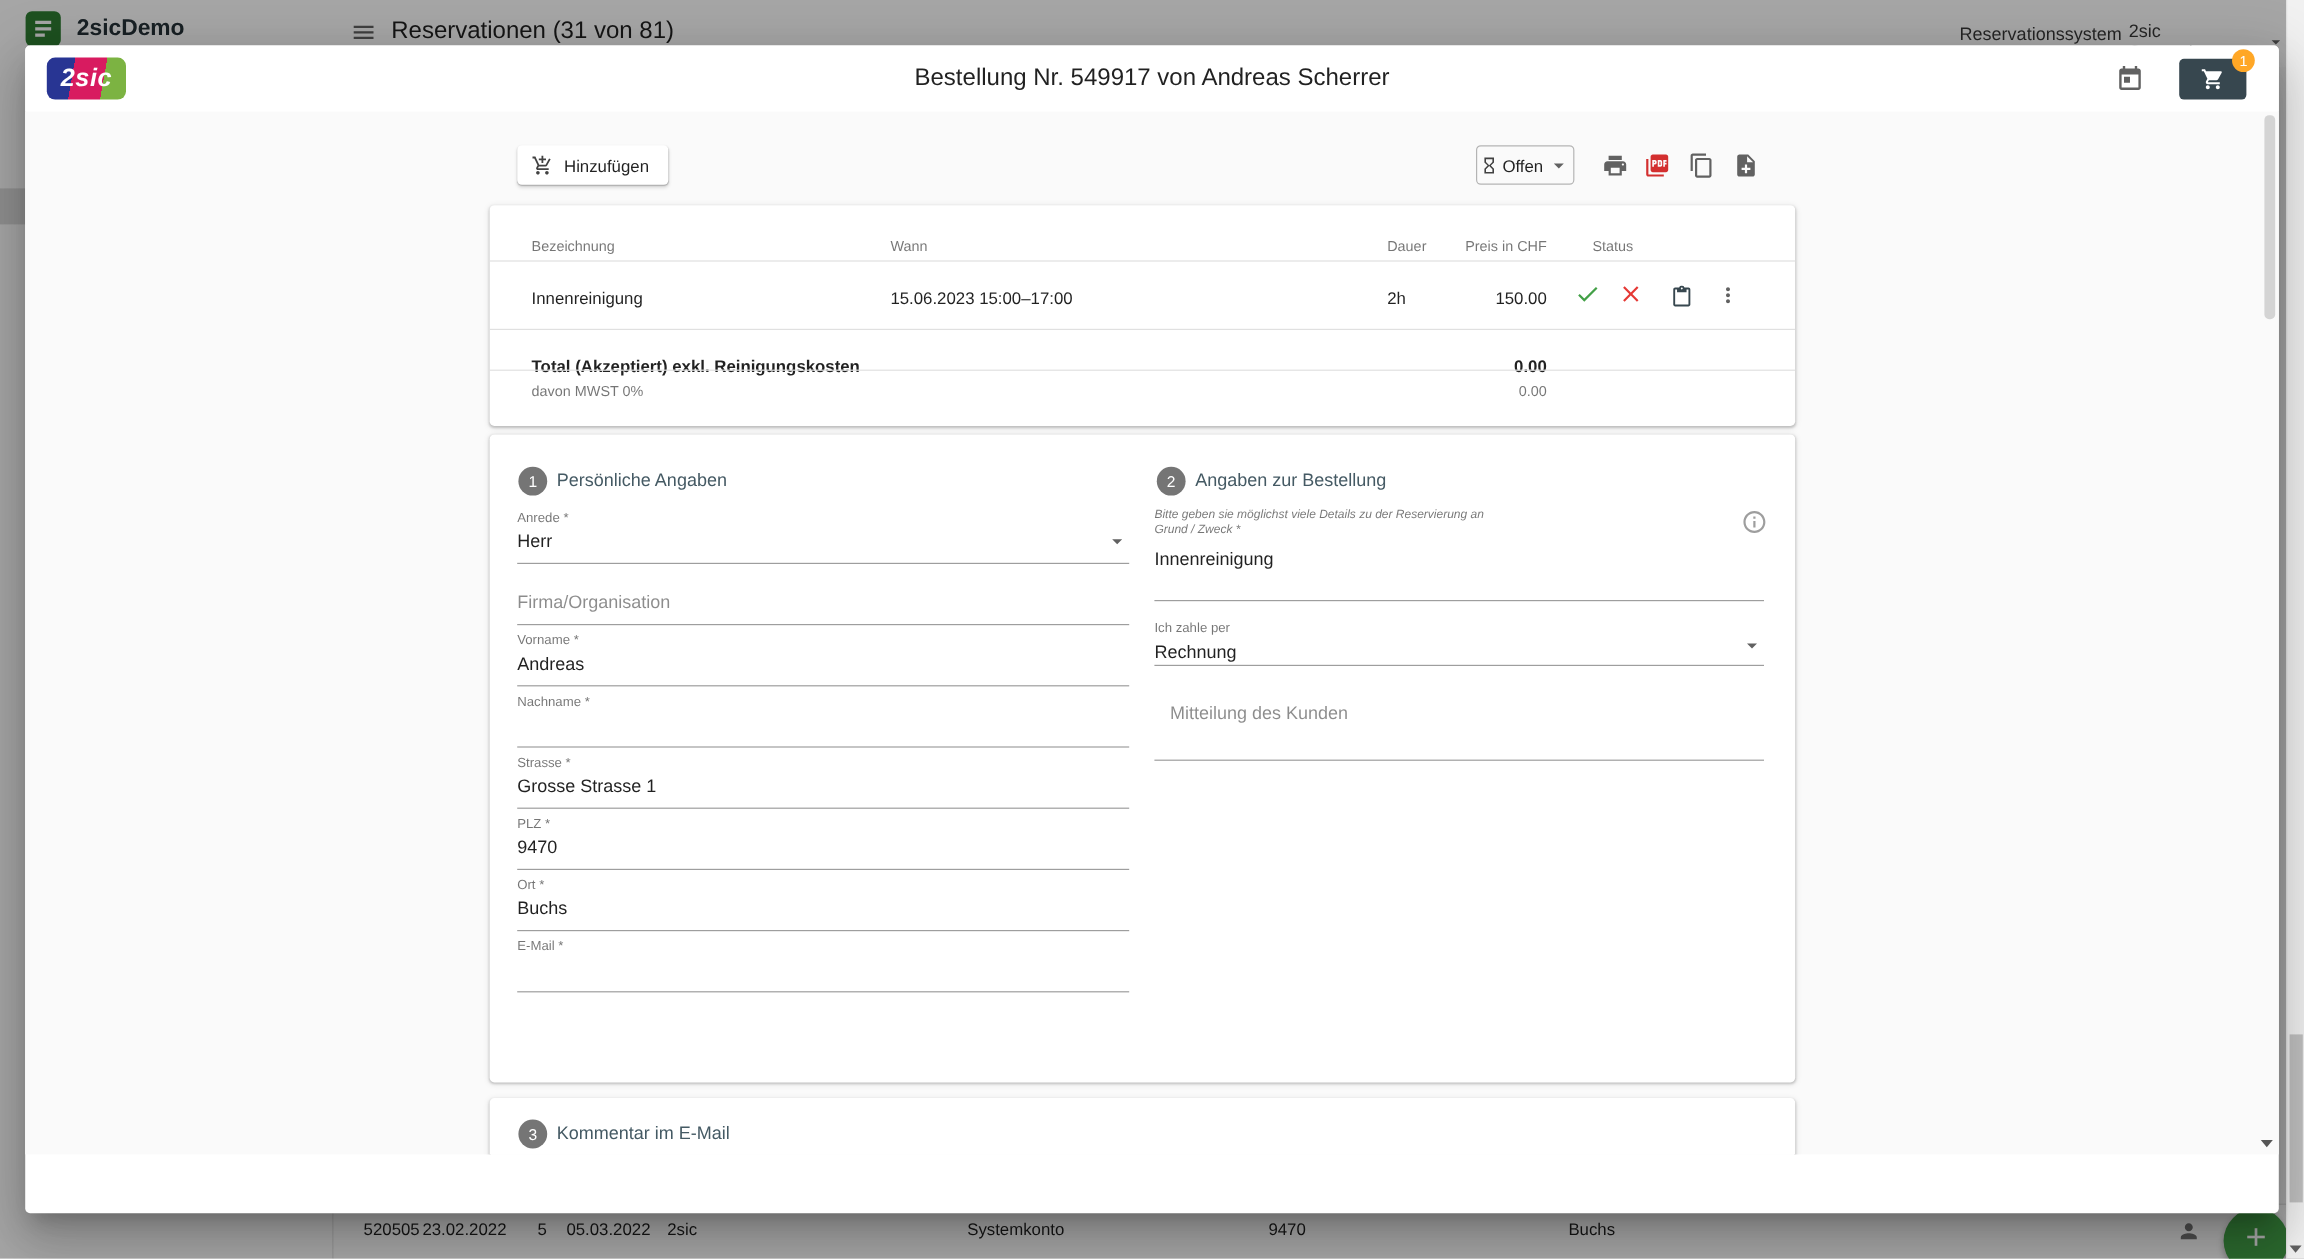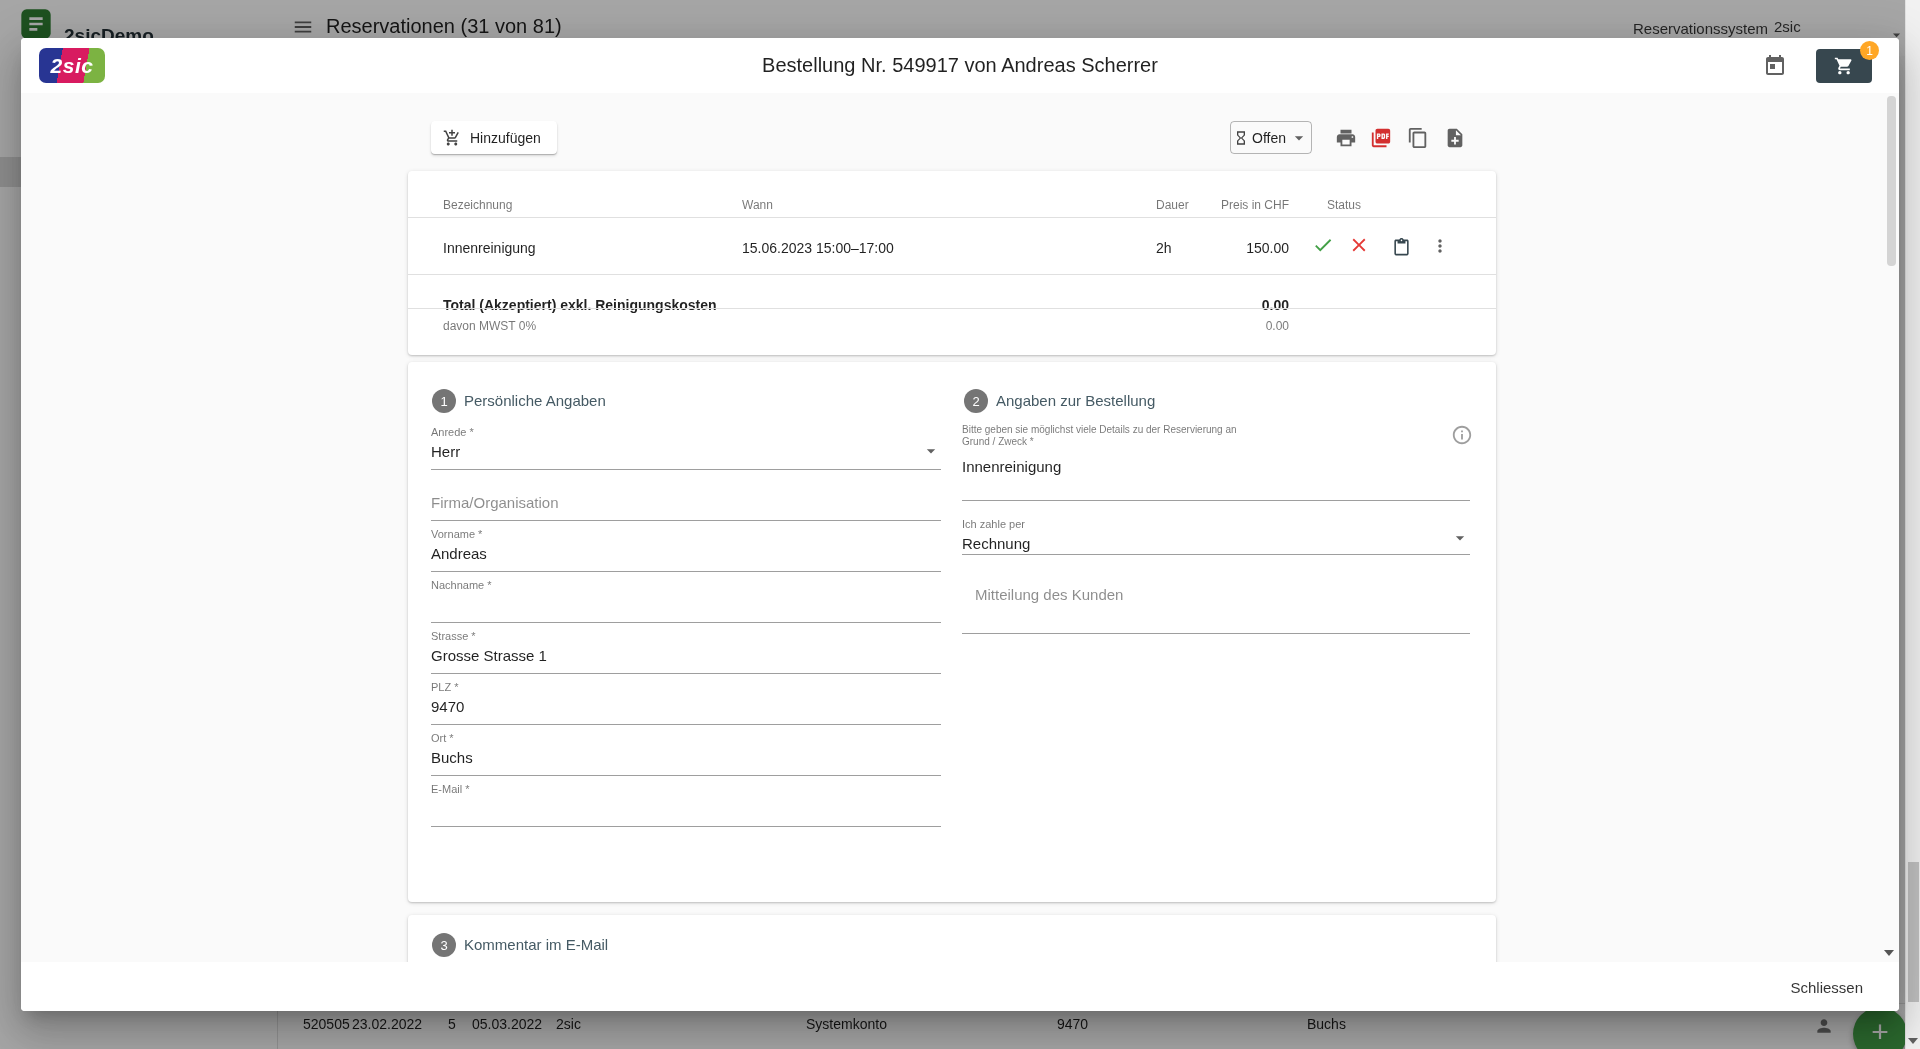--- a/index.html
+++ b/index.html
@@ -4,21 +4,21 @@
 <style>
 *{margin:0;padding:0;box-sizing:border-box;}
 html,body{width:1920px;height:1049px;overflow:hidden;}
 body{position:relative;font-family:"Liberation Sans",sans-serif;background:#fafafa;}
 svg{display:block;}
 
 
 .page{position:absolute;inset:0;}
 .topbar{position:absolute;top:0;left:0;right:15px;height:56px;background:#fff;}
 .app-icon{position:absolute;left:20px;top:8px;}
-.app-name{position:absolute;left:64px;top:25px;font-size:19px;font-weight:bold;color:#263238;}
+.app-name{position:absolute;left:64px;top:13px;font-size:19px;font-weight:bold;color:#263238;}
 .menu-btn{position:absolute;left:292px;top:16px;cursor:pointer;}
 .pg-title{position:absolute;left:326px;top:15px;font-size:20px;color:rgba(0,0,0,.87);white-space:nowrap;}
 .sys-label{position:absolute;left:1633px;top:20px;font-size:15px;color:rgba(0,0,0,.78);}
 .acct{position:absolute;left:1774px;top:18px;font-size:15px;color:rgba(0,0,0,.78);display:flex;align-items:center;gap:2px;cursor:pointer;}
 .sidebar{position:absolute;left:0;top:56px;bottom:0;width:278px;background:#fff;border-right:1px solid #e0e0e0;}
 .side-sel{position:absolute;left:0;top:101px;width:100%;height:30px;background:#dcdcdc;cursor:pointer;}
 .bgrow{position:absolute;left:278px;right:15px;top:1003px;height:46px;background:#fff;border-top:1px solid #e0e0e0;font-size:14px;color:rgba(0,0,0,.87);cursor:pointer;}
 .bgrow>span{position:absolute;top:12px;white-space:nowrap;}
 .row-person{position:absolute;top:9px;}
 .fab{position:absolute;left:1853px;top:1007px;width:54px;height:54px;border-radius:50%;background:#43a047;color:#fff;font-size:30px;line-height:50px;text-align:center;box-shadow:0 3px 6px rgba(0,0,0,.3);cursor:pointer;}
@@ -56,21 +56,21 @@
 .fcard{top:269px;height:540px;}
 .c3card{top:822px;height:130px;}
 .sec-badge{position:absolute;width:24px;height:24px;border-radius:50%;background:#757575;color:#fff;font-size:13px;display:flex;align-items:center;justify-content:center;}
 .sec-title{position:absolute;font-size:15px;color:#455a64;}
 .field{position:absolute;left:23px;width:510px;height:44px;cursor:text;}
 .f-label{font-size:11px;color:rgba(0,0,0,.54);height:13px;}
 .f-value{font-size:15px;color:rgba(0,0,0,.87);margin-top:4px;white-space:nowrap;}
 .f-ph{font-size:15px;color:rgba(0,0,0,.45);margin-top:17px;}
 .f-line{position:absolute;left:0;right:0;bottom:0;height:1px;background:rgba(0,0,0,.38);}
 .f-caret{position:absolute;right:0;top:15px;cursor:pointer;}
-.g-label{position:absolute;left:554px;top:62px;font-size:10px;line-height:12px;color:rgba(0,0,0,.54);}
+.g-label{position:absolute;left:554px;top:62px;font-size:10px;line-height:12px;color:rgba(0,0,0,.54);font-style:italic;}
 .g-value{position:absolute;left:554px;top:96px;font-size:15px;color:rgba(0,0,0,.87);cursor:text;}
 .g-line{position:absolute;left:554px;width:508px;top:138px;height:1px;background:rgba(0,0,0,.38);}
 .info-i{position:absolute;left:1043px;top:62px;cursor:pointer;}
 .pay-field{position:absolute;left:554px;top:156px;width:508px;height:37px;cursor:pointer;}
 .msg-ph{position:absolute;left:554px;top:224px;font-size:15px;color:rgba(0,0,0,.45);cursor:text;margin-left:13px;}
 .msg-line{position:absolute;left:554px;width:508px;top:271px;height:1px;background:rgba(0,0,0,.38);}
 .csb-thumb{position:absolute;right:3px;top:3px;width:9px;height:170px;background:#d4d4d4;border-radius:4px;cursor:pointer;}
 .csb-arrow{position:absolute;right:5px;bottom:6px;width:0;height:0;border-left:5px solid transparent;border-right:5px solid transparent;border-top:6px solid #555;cursor:pointer;}
 
 .dlg-footer{position:absolute;bottom:0;left:0;right:0;height:49px;background:#fff;border-radius:0 0 4px 4px;}
@@ -308,16 +308,13 @@
       <div class="card c3card">
         <div class="sec-badge" style="left:24px;top:18px">3</div>
         <div class="sec-title" style="left:56px;top:21px">Kommentar im E-Mail</div>
       </div>
     </div>
 
     <div class="csb-thumb"></div>
     <div class="csb-arrow"></div>
   </div>
 
-  <div class="dlg-footer">
-    <div class="close-btn">Schliessen</div>
-  </div>
 </div>
 
 </body></html>

